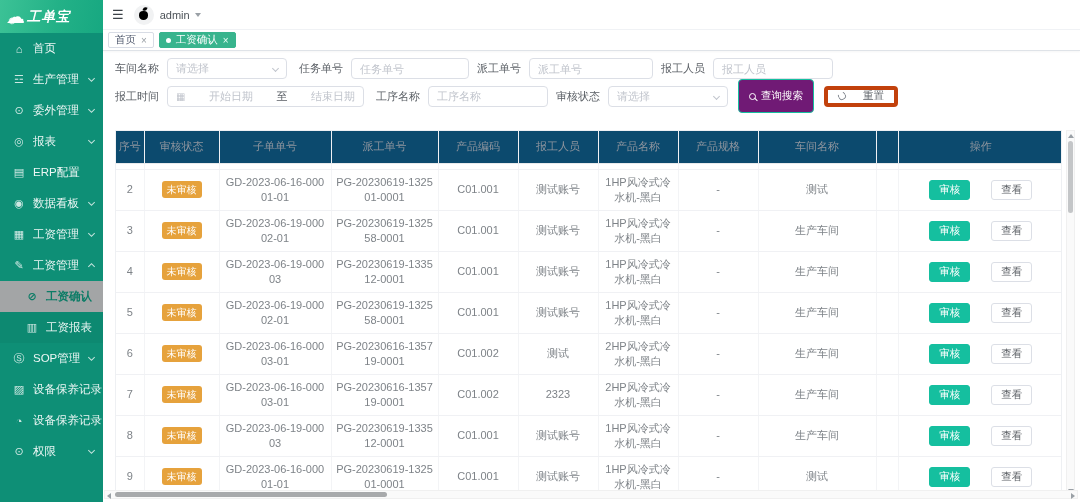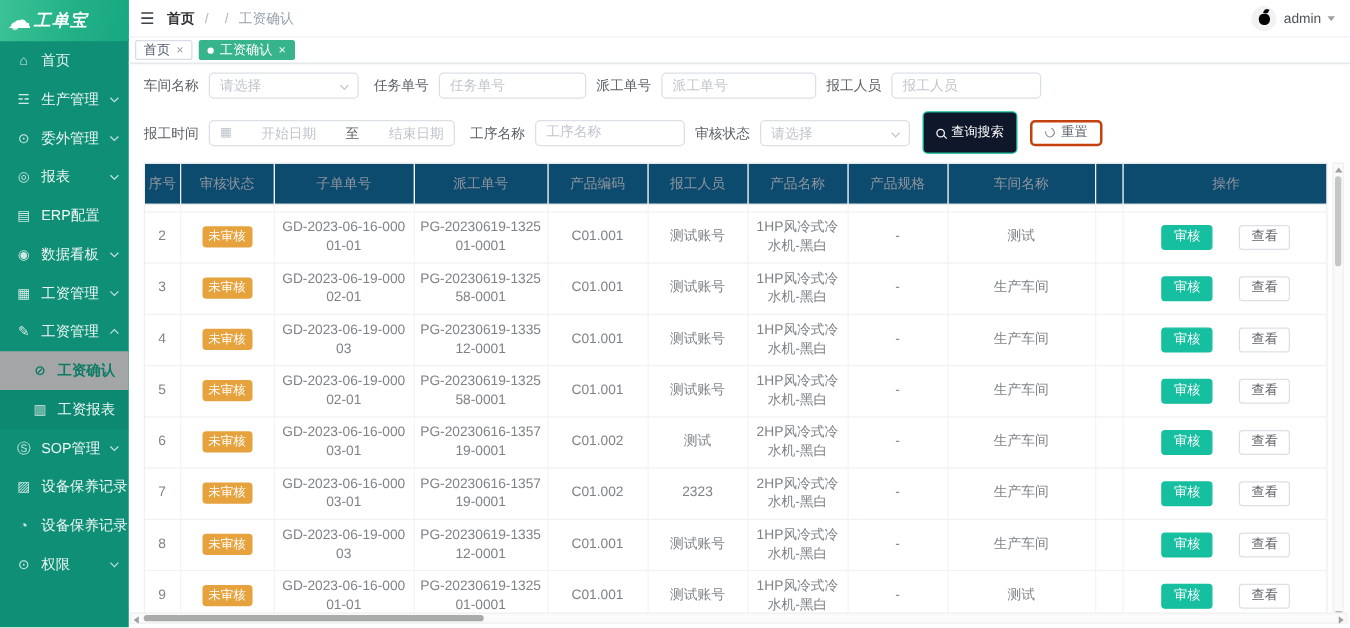--- a/index.html
+++ b/index.html
@@ -49,36 +49,36 @@
   .tab .close { margin-left:5px; font-size:10px; color:#9aa0a6; }
   .tab.active { background:#38b48d; border-color:#38b48d; color:#fff; }
   .tab.active .dot { display:inline-block; }
   .tab.active .close { color:#eafff6; }
 
   .content { position:relative; height:450px; }
 
   
   .filter-row { position:absolute; left:12px; display:flex; align-items:center; }
   .filter-row.r1 { top:7px; }
-  .filter-row.r2 { top:38px; }
+  .filter-row.r2 { top:28px; }
   .f-label { font-size:11px; color:#5b6066; margin-right:8px; white-space:nowrap; }
   .f-field { display:flex; align-items:center; }
   .ctrl { height:21px; border:1px solid #dcdfe6; border-radius:4px; background:#fff; font-size:11px;
           display:flex; align-items:center; padding:0 8px; color:#c0c4cc; position:relative; }
   input.ctrl { color:#5b6066; padding:0 8px; outline:none; }
   input.ctrl::placeholder { color:#c0c4cc; }
   .select .sel-chev { position:absolute; right:8px; top:7px; width:5px; height:5px;
                       border-right:1px solid #c0c4cc; border-bottom:1px solid #c0c4cc; transform:rotate(45deg); }
   .datebox { width:197px; justify-content:space-between; padding:0 8px; }
   .datebox .cal { color:#c0c4cc; font-size:10px; }
   .datebox .zhi { color:#5b6066; }
   .btn { height:21px; border-radius:4px; font-size:10.5px; display:inline-flex; align-items:center;
          justify-content:center; cursor:pointer; white-space:nowrap; }
-  .btn-search { background:#0f172a; color:#fff; border:1px solid #16bfa0; padding:16px 10px; margin-left:10px; }
-  .btn-reset { background:#fff; color:#5b6066; border:2px solid #c2410c; padding:0 10px; margin-left:10px; }
+  .btn-search { background:#701a75; color:#fff; border:1px solid #16bfa0; padding:16px 10px; margin-left:10px; }
+  .btn-reset { background:#fff; color:#5b6066; border:4px solid #c2410c; padding:0 10px; margin-left:10px;gap:12px; }
   .mag { width:7px; height:7px; border:1px solid #fff; border-radius:50%; position:relative; margin-right:5px; }
   .mag::after { content:""; position:absolute; width:4px; height:1px; background:#fff;
                 transform:rotate(45deg); right:-3px; bottom:-1px; }
   .refr { width:8px; height:8px; border:1px solid #8a8f96; border-radius:50%; border-top-color:transparent;
           position:relative; margin-right:5px; transform:rotate(-30deg); }
 
   
   .table-area { position:absolute; left:12px; top:79px; width:947px; height:367px; overflow:hidden;
                 border:1px solid #eef0f3; border-bottom:none; }
   table { border-collapse:collapse; table-layout:fixed; width:947px; font-size:11px; color:#7e8388; }
@@ -183,26 +183,20 @@
           <span class="s-label">权限</span>
           <span class="chev down"></span>
         </div>
       </nav>
   </aside>
 
   <div class="main">
 
     <header class="topbar">
       <span class="hamburger">☰</span>
-      <nav class="breadcrumb">
-        <span class="crumb-root">首页</span>
-        <span class="sep">/</span>
-        <span class="sep">/</span>
-        <span>工资确认</span>
-      </nav>
       <div class="user">
         <span class="avatar">
           <span class="apple-body">
               <span class="apple-leaf"></span>
             </span>
         </span>
         <span>admin</span>
         <span class="caret"></span>
       </div>
     </header>

